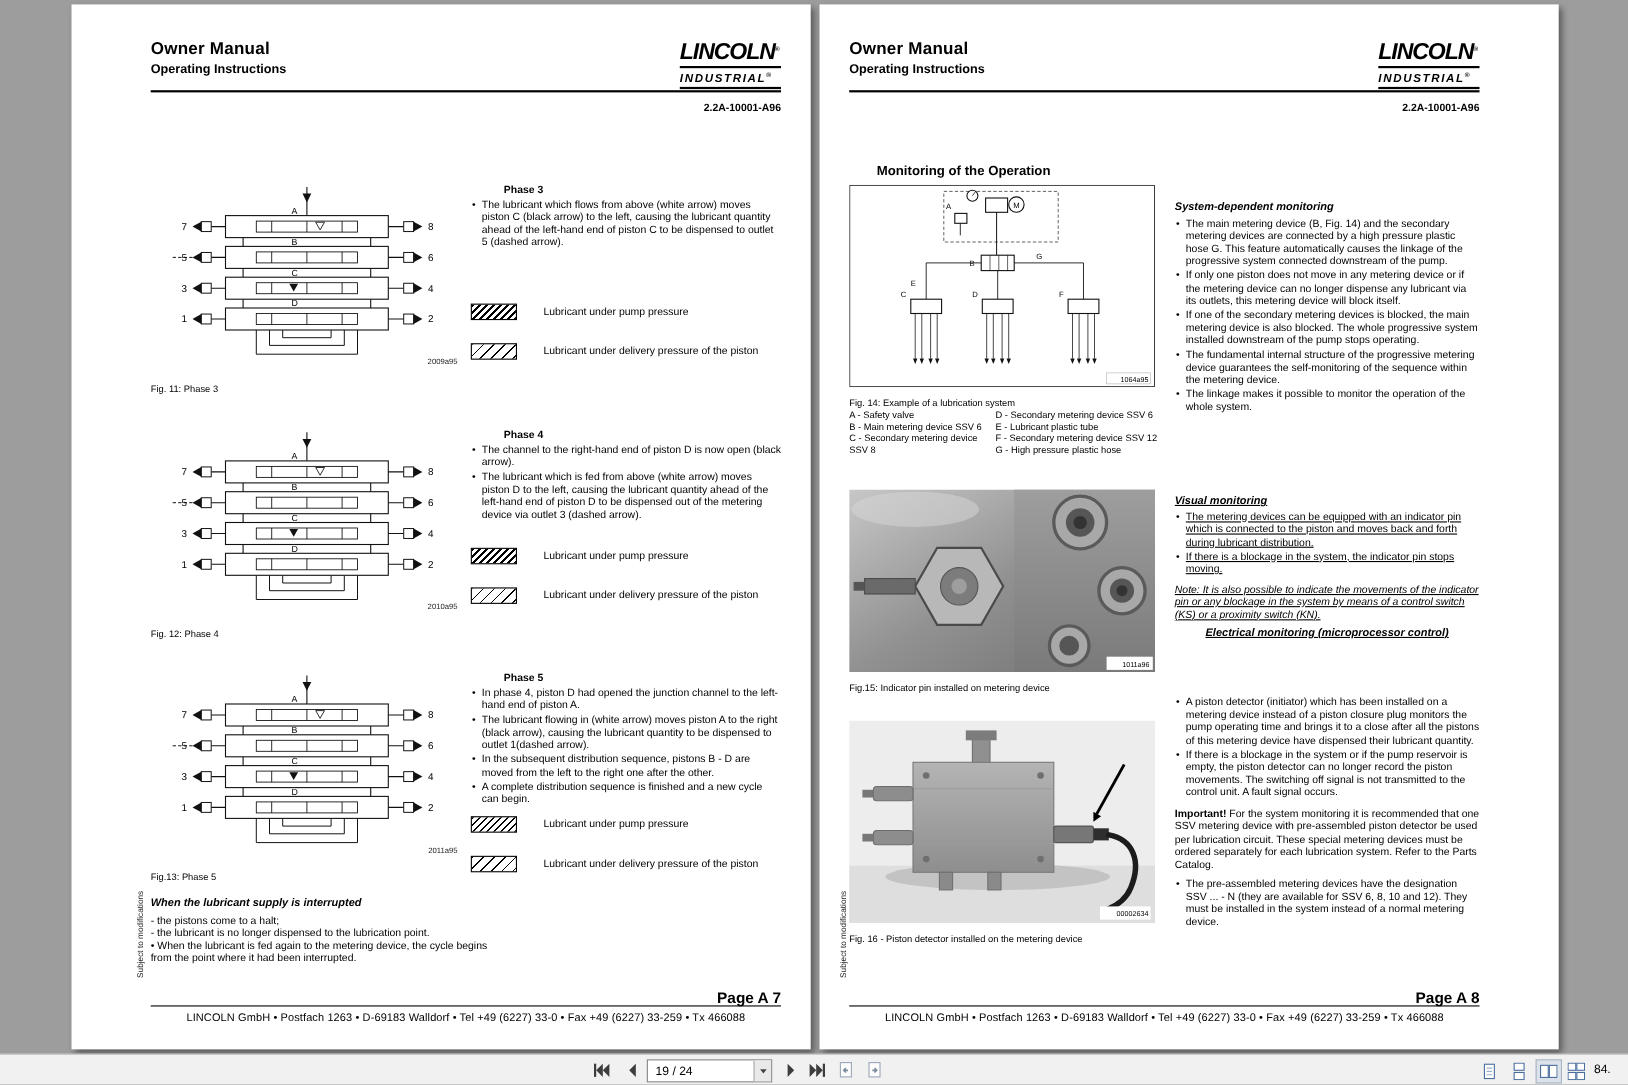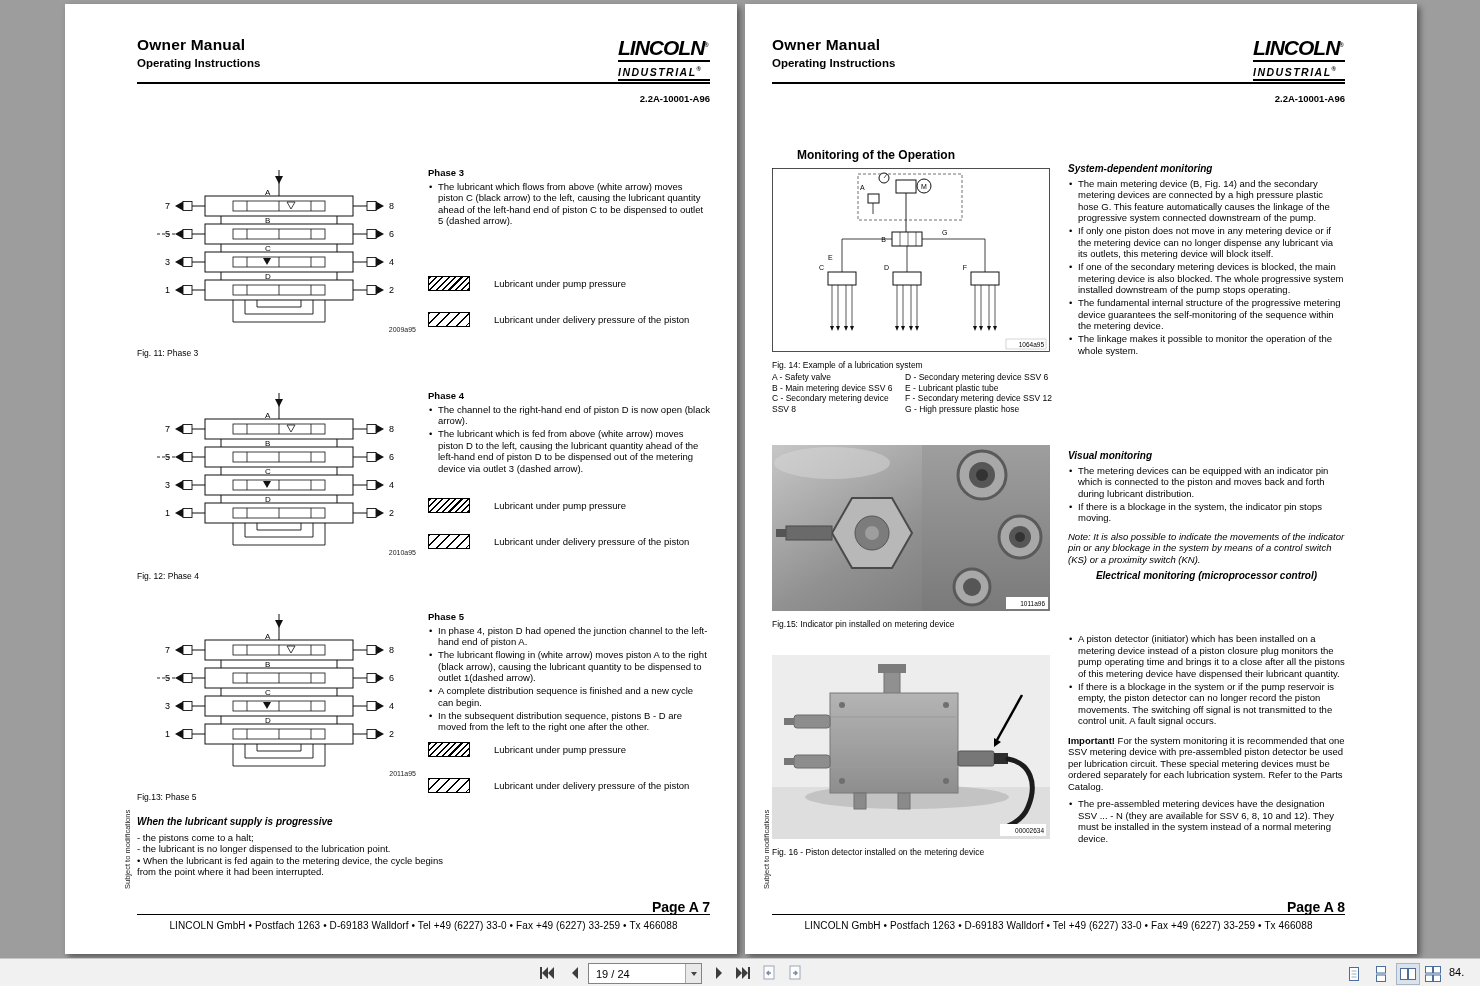--- a/index.html
+++ b/index.html
@@ -3,21 +3,21 @@
 <meta charset="utf-8">
 <style>
   html,body{margin:0;padding:0;}
   body{width:1480px;height:986px;background:#9d9d9d;font-family:"Liberation Sans",sans-serif;color:#000;overflow:hidden;position:relative;}
   .abs{position:absolute;}
   .page{position:absolute;top:4px;width:672px;height:950px;background:#fff;box-shadow:3px 3px 6px rgba(0,0,0,.45);}
   .h1{font-size:15.5px;font-weight:bold;letter-spacing:.2px;}
   .h2{font-size:11.5px;font-weight:bold;}
   .sect{font-size:12px;font-weight:bold;padding-left:25px;}
   .body{font-size:9.5px;line-height:11.5px;}
-  .phead{font-weight:bold;margin-bottom:2px;}
+  .phead{font-weight:bold;margin-bottom:2px;margin-left:30px;}
   .bi{font-weight:bold;font-style:italic;}
   .it{font-style:italic;}
   .bullet{position:relative;padding-left:10px;margin-bottom:1.5px;}
   .bullet::before{content:"\2022";position:absolute;left:1px;}
   .cap{font-size:8.5px;line-height:10px;}
   .figcode{font-size:7px;color:#222;}
   .rule{background:#000;height:1.6px;}
   .thinrule{background:#000;height:1px;}
   .footer{font-size:10px;text-align:center;letter-spacing:.1px;}
   .pagelabel{font-size:14px;font-weight:bold;text-align:right;}
@@ -361,34 +361,34 @@
 </svg>
 </div>
     <div class="figcode abs" style="right:6px;top:160px;">2011a95</div>
     <div class="cap" style="margin-top:4px;">Fig.13: Phase 5</div>
   </div>
 
   <div class="abs body" style="left:363px;top:607px;width:282px;">
     <div class="phead">Phase 5</div>
     <div class="bullet">In phase 4, piston D had opened the junction channel to the left-hand end of piston A.</div>
     <div class="bullet">The lubricant flowing in (white arrow) moves piston A to the right (black arrow), causing the lubricant quantity to be dispensed to outlet 1(dashed arrow).</div>
+    <div class="bullet">In the subsequent distribution sequence, pistons B - D are moved from the left to the right one after the other.</div>
     <div class="bullet">A complete distribution sequence is finished and a new cycle can begin.</div>
-    <div class="bullet">In the subsequent distribution sequence, pistons B - D are moved from the left to the right one after the other.</div>
   </div>
   <div class="abs legendrow" style="left:363px;top:738px;width:282px;">
     <span class="hatch dense"></span>
     <span class="body">Lubricant under pump pressure</span>
   </div>
   <div class="abs legendrow" style="left:363px;top:774px;width:282px;">
     <span class="hatch light"></span>
     <span class="body">Lubricant under delivery pressure of the piston</span>
   </div>
 
   <div class="abs body" style="left:72px;top:812px;width:320px;">
-    <div class="bi" style="font-size:10px;margin-bottom:4px;">When the lubricant supply is progressive</div>
+    <div class="bi" style="font-size:10px;margin-bottom:4px;">When the lubricant supply is interrupted</div>
     <div>-  the pistons come to a halt;</div>
     <div>-  the lubricant is no longer dispensed to the lubrication point.</div>
     <div>•  When the lubricant is fed again to the metering device, the cycle begins from the point where it had been interrupted.</div>
   </div>
 
   <div class="abs pagelabel" style="left:72px;top:895px;width:573px;">Page A 7</div>
   <div class="abs thinrule" style="left:72px;top:910px;width:573px;"></div>
   <div class="abs footer" style="left:72px;top:916px;width:573px;">LINCOLN GmbH • Postfach 1263 • D-69183 Walldorf • Tel +49 (6227) 33-0 • Fax +49 (6227) 33-259 • Tx 466088</div>
   <div class="abs sidenote" style="left:58px;top:885px;">Subject to modifications</div>
 </div>
@@ -475,21 +475,21 @@
     <div>B - Main metering device SSV 6</div>
     <div>C - Secondary metering device SSV 8</div>
   </div>
   <div class="abs leg" style="left:160px;top:368px;width:165px;">
     <div>D - Secondary metering device SSV 6</div>
     <div>E - Lubricant plastic tube</div>
     <div>F - Secondary metering device SSV 12</div>
     <div>G - High pressure plastic hose</div>
   </div>
 
-  <div class="abs body" style="left:323px;top:159px;width:277px;">
+  <div class="abs body" style="left:323px;top:179px;width:277px;">
     <div class="bi" style="font-size:10px;margin-bottom:3px;">System-dependent monitoring</div>
     <div class="bullet">The main metering device (B, Fig. 14) and the secondary metering devices are connected by a high pressure plastic hose G. This feature automatically causes the linkage of the progressive system connected downstream of the pump.</div>
     <div class="bullet">If only one piston does not move in any metering device or if the metering device can no longer dispense any lubricant via its outlets, this metering device will block itself.</div>
     <div class="bullet">If one of the secondary metering devices is blocked, the main metering device is also blocked. The whole progressive system installed downstream of the pump stops operating.</div>
     <div class="bullet">The fundamental internal structure of the progressive metering device guarantees the self-monitoring of the sequence within the metering device.</div>
     <div class="bullet">The linkage makes it possible to monitor the operation of the whole system.</div>
   </div>
 
   <div class="abs" style="left:27px;top:441px;width:278px;">
     <svg width="278" height="166" viewBox="0 0 278 166">
@@ -519,21 +519,21 @@
       <circle cx="100" cy="88" r="17" fill="#7c7c7c" stroke="#555"></circle>
       <circle cx="100" cy="88" r="7" fill="#9e9e9e"></circle>
       <rect x="14" y="81" width="46" height="14" fill="#6a6a6a" stroke="#4a4a4a"></rect>
       <rect x="4" y="84" width="10" height="8" fill="#555"></rect>
       <rect x="234" y="152" width="42" height="12" fill="#fff"></rect>
       <text x="273" y="161" text-anchor="end" font-size="6.5">1011a96</text>
     </svg>
     <div class="cap" style="margin-top:4px;">Fig.15: Indicator pin installed on metering device</div>
   </div>
 
-  <div class="abs body" style="left:323px;top:446px;width:277px;">
+  <div class="abs body" style="left:323px;top:446px;width:277px;text-decoration:underline;">
     <div class="bi" style="font-size:10px;margin-bottom:3px;">Visual monitoring</div>
     <div class="bullet">The metering devices can be equipped with an indicator pin which is connected to the piston and moves back and forth during lubricant distribution.</div>
     <div class="bullet">If there is a blockage in the system, the indicator pin stops moving.</div>
     <div class="it" style="margin-top:7px;">Note: It is also possible to indicate the movements of the indicator pin or any blockage in the system by means of a control switch (KS) or a proximity switch (KN).</div>
     <div class="bi" style="font-size:10px;margin-top:5px;text-align:center;">Electrical monitoring (microprocessor control)</div>
   </div>
 
   <div class="abs" style="left:27px;top:651px;width:228px;">
     <svg width="278" height="184" viewBox="0 0 278 184">
       <defs>

